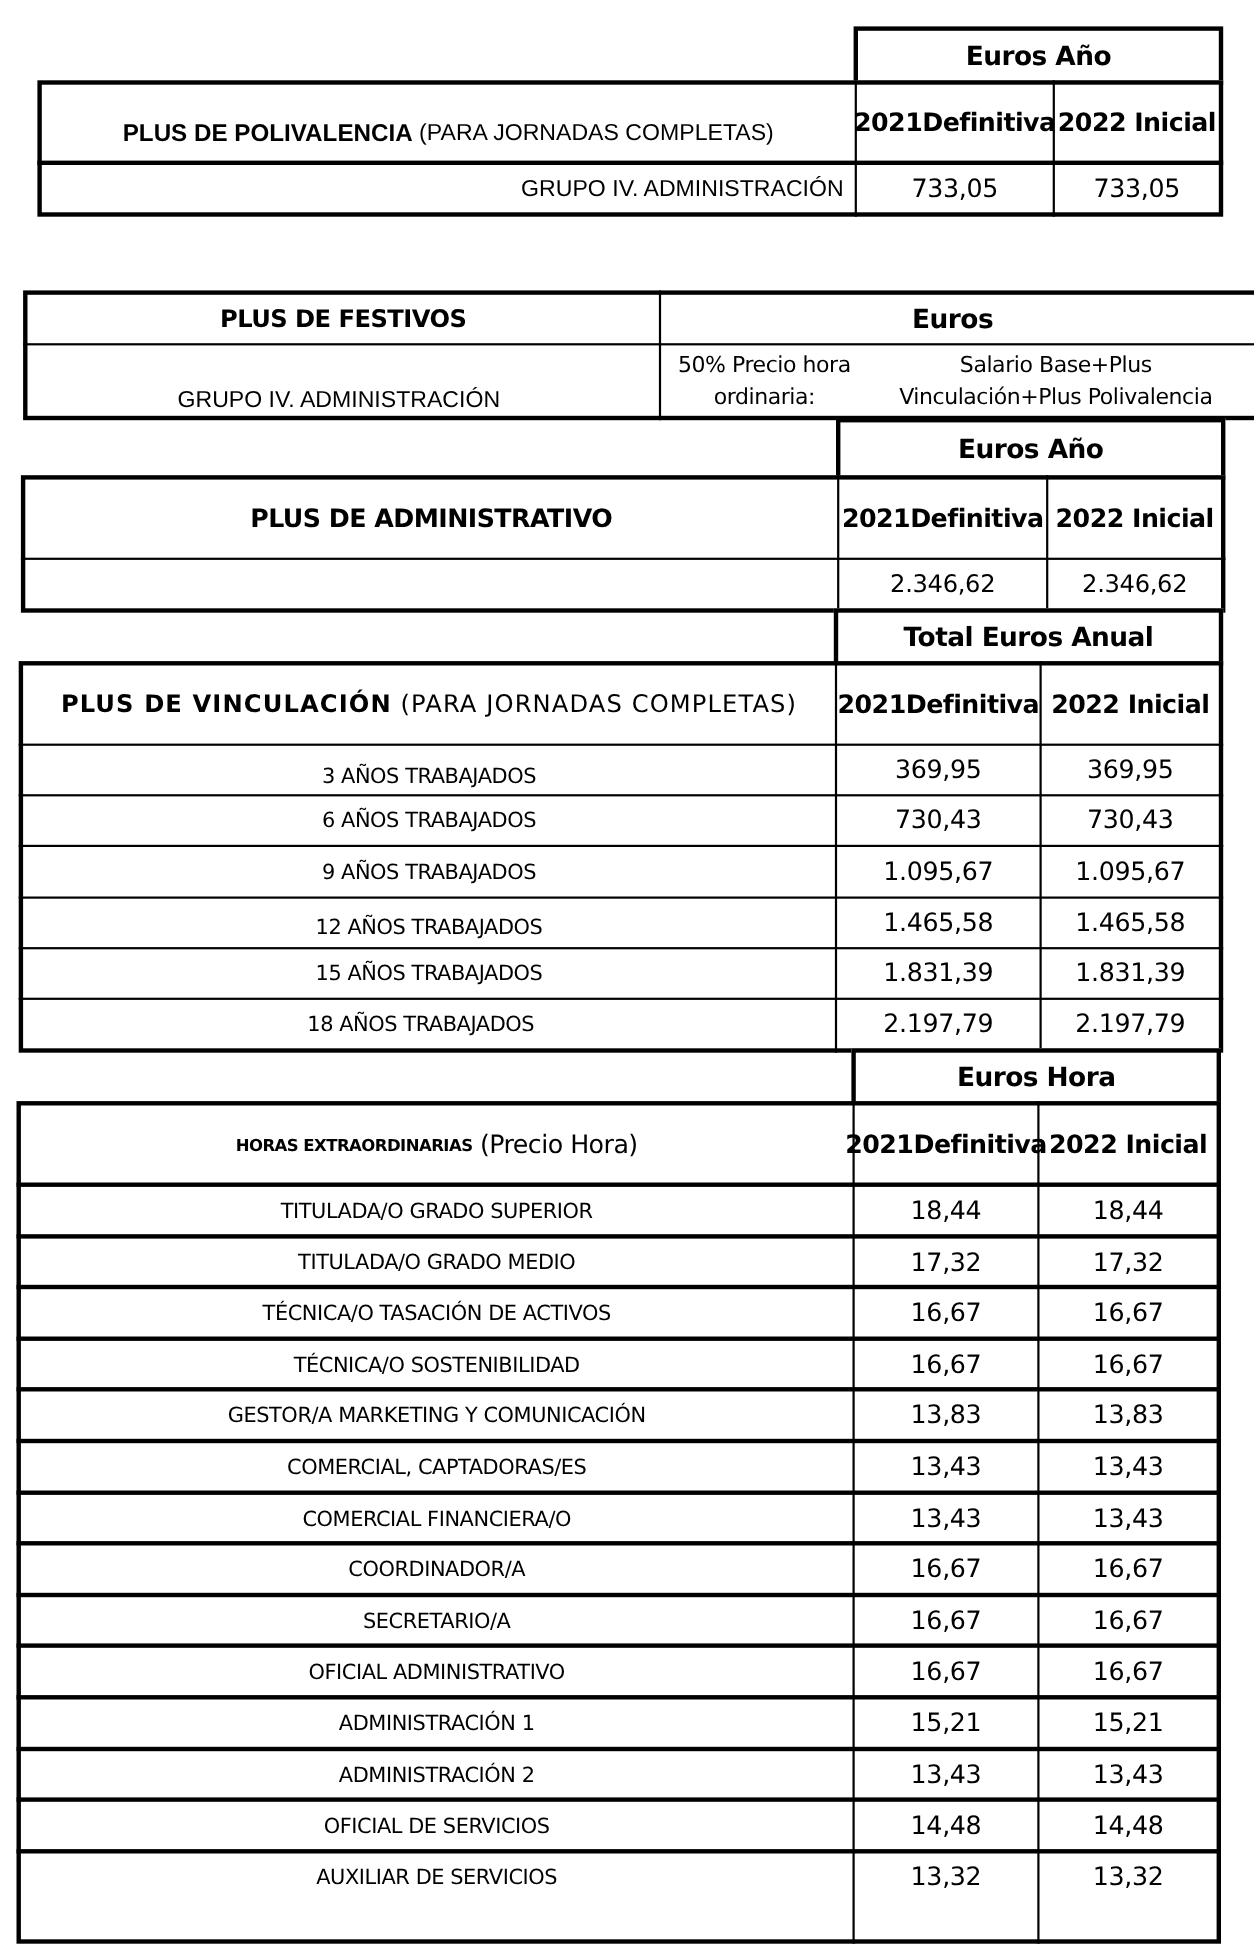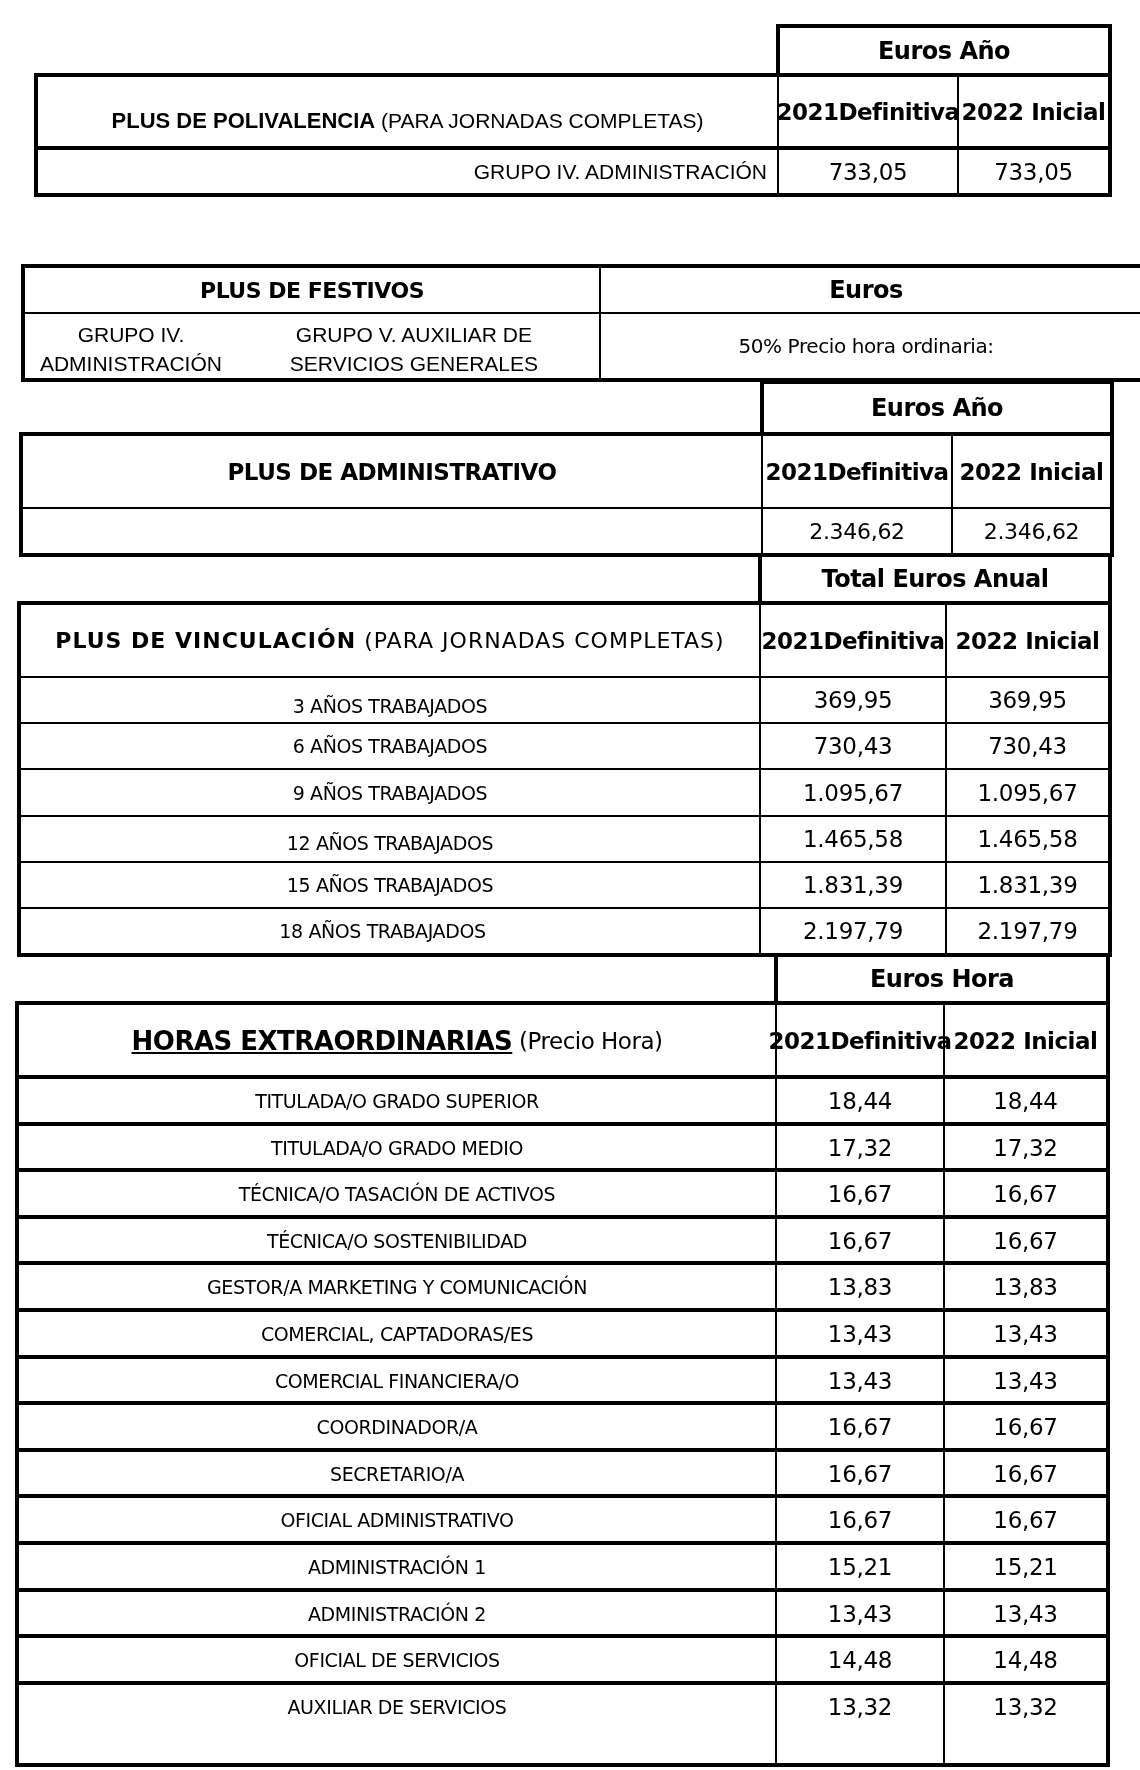--- a/index.html
+++ b/index.html
@@ -51,24 +51,24 @@
 <div>
   <div class="box" style="left:21px; top:264px; width:1130px; height:118px;"></div>
   <div class="vl" style="left:599px; top:264px; height:118px;"></div>
   <div class="hl" style="left:21px; top:312px; width:1130px;"></div>
 
   <div class="cell hdr" style="left:25px; top:268px; width:574px; height:44px; font-size:22px;">PLUS DE FESTIVOS</div>
   <div class="cell hdr" style="left:601px; top:268px; width:530px; height:44px;">Euros</div>
 
   <div class="cell stack sans" style="left:25px; top:314px; width:566px; height:64px; align-items:flex-end; font-size:21px; line-height:29px;">
     <span>GRUPO IV. ADMINISTRACIÓN</span>
-    <span>GRUPO V. AUXILIAR DE SERVICIOS GENERALES</span>
   </div>
   <div class="cell stack cal" style="left:601px; top:314px; width:530px; height:64px; font-size:20px; line-height:29px; letter-spacing:-0.4px;">
     <span>50% Precio hora ordinaria:</span>
+    <span>Salario Base+Plus Vinculación+Plus Polivalencia</span>
   </div>
 </div>
 
 <div>
   <div class="box" style="left:760px; top:380px; width:354px; height:56px;"></div>
   <div class="cell hdr" style="left:760px; top:380px; width:354px; height:56px;">Euros Año</div>
 
   <div class="box" style="left:19px; top:432px; width:1095px; height:125px;"></div>
   <div class="vl" style="left:761px; top:432px; height:125px;"></div>
   <div class="vl" style="left:951px; top:432px; height:125px;"></div>
@@ -146,21 +146,21 @@
 
 <div>
   <div class="box" style="left:774px; top:953px; width:336px; height:52px;"></div>
   <div class="cell hdr" style="left:774px; top:953px; width:336px; height:52px;">Euros Hora</div>
 
   <div class="box" style="left:15px; top:1001px; width:1095px; height:766px;"></div>
   <div class="vl" style="left:775px; top:1001px; height:766px;"></div>
   <div class="vl" style="left:943px; top:1001px; height:766px;"></div>
 
   <div class="cell" style="left:19px; top:1005px; width:756px; height:71px;">
-    <span class="calb" style="font-size:26px; letter-spacing:-0.5px;text-decoration:underline;">HORAS EXTRAORDINARIAS</span>
+    <span class="calb" style="font-size:15px; letter-spacing:-0.5px;">HORAS EXTRAORDINARIAS</span>
       <span class="cal" style="font-size:23px; white-space:pre; letter-spacing:-0.5px;"> (Precio Hora)</span>
   </div>
   <div class="cell stack sub" style="left:777px; top:1005px; width:166px; height:71px;">
     <span>2021</span>
     <span>Definitiva</span>
   </div>
   <div class="cell sub" style="left:945px; top:1005px; width:161px; height:71px;">2022 Inicial</div>
 
   <div id="horas-rows">
       <div class="hl thick" style="left:15px; top:1075px; width:1095px;"></div>

